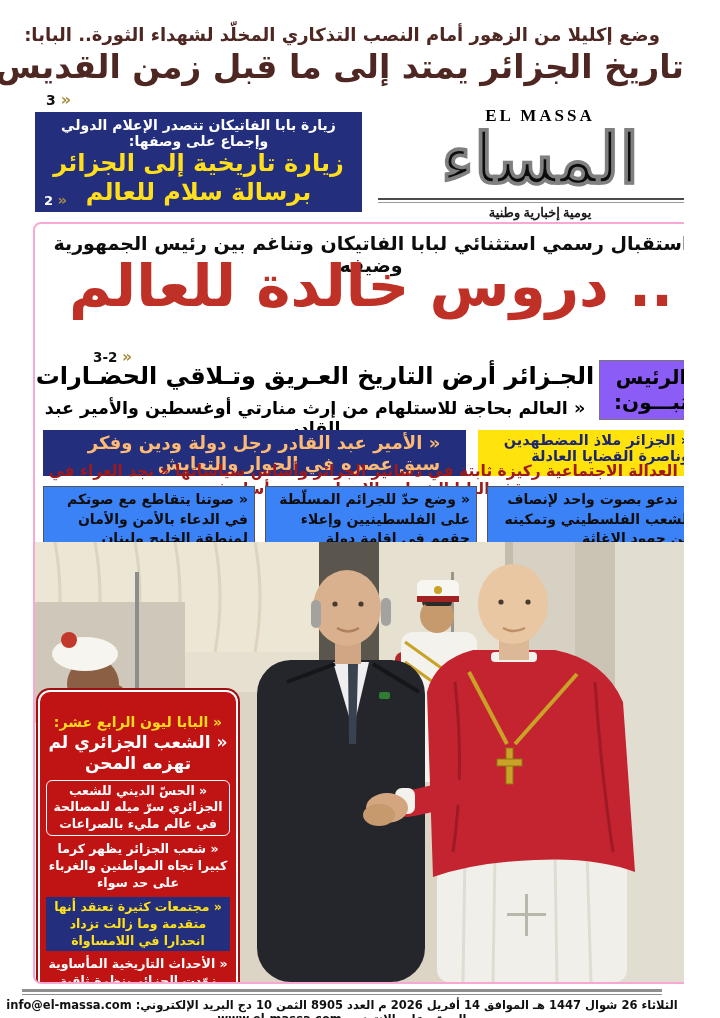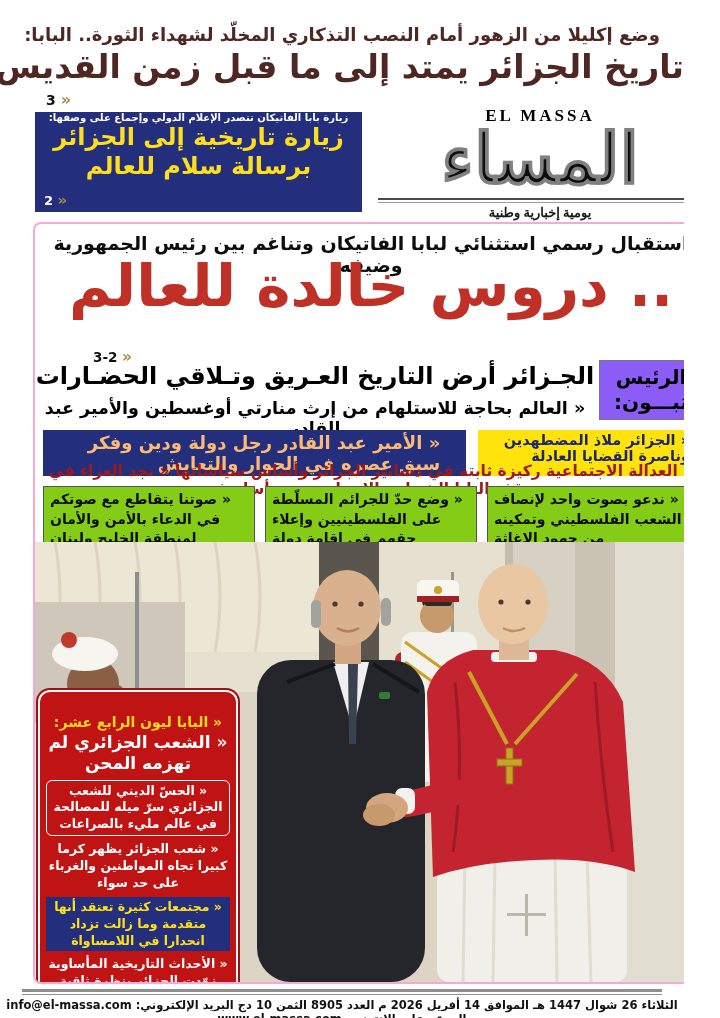--- a/index.html
+++ b/index.html
@@ -10,21 +10,21 @@
               font-size:18px;font-weight:bold;color:#4e2723;}
   .top-headline{position:absolute;top:47px;left:0;right:0;text-align:center;
                 font-size:33px;font-weight:900;color:#4e2723;white-space:nowrap;letter-spacing:-.5px;}
   .ref{font-weight:bold;}
   .ref .mark{color:#a98c3e;font-size:1.15em;}
   .ref .num{color:#111;}
   .top-ref{position:absolute;top:90px;left:46px;font-size:14px;}
   
   .promo{position:absolute;left:35px;top:112px;width:327px;height:100px;background:#232e7d;
          text-align:center;color:#fff;}
-  .promo-kicker{font-size:10px;font-weight:bold;color:#fff;}
+  .promo-kicker{font-size:14px;font-weight:bold;color:#fff;margin-top:5px;}
   .promo-h{font-size:24px;font-weight:900;color:#ffdf1b;line-height:1.2;}
   .promo-ref{position:absolute;left:9px;bottom:3px;font-size:13px;}
   .promo-ref .num{color:#fff;}
   
   .logo{position:absolute;left:372px;top:106px;width:336px;text-align:center;font-family:Liberation Serif, serif;}
   .logo-latin{direction:ltr;font-size:17px;font-weight:bold;letter-spacing:3px;color:#000;}
   .logo-arabic{font-size:70px;font-weight:900;line-height:.98;color:#0d0d0d;
                -webkit-text-stroke:1.5px #808080;text-shadow:0 0 1px #999;}
   .logo-divider{border-top:2px solid #4a4a4a;border-bottom:1px solid #9a9a9a;height:2px;
                 margin:3px 6px 2px;}
@@ -44,22 +44,22 @@
              font-size:24px;font-weight:900;color:#000;}
   .lead-sub2{position:absolute;top:174px;left:0;width:560px;text-align:center;
              font-size:17.5px;font-weight:800;color:#000;}
   .hl-row{position:absolute;top:206px;left:0;right:0;display:flex;justify-content:center;
           gap:12px;padding:0 8px;}
   .hl-yellow{background:#ffe30a;color:#1d2770;font-size:14.5px;font-weight:800;padding:2px 9px;}
   .hl-navy{background:#232e7d;color:#fdba74;font-size:18px;font-weight:800;padding:2px 26px;}
   .red-line{position:absolute;top:238px;left:0;right:0;text-align:center;
             font-size:15.5px;font-weight:800;color:#9e1a1a;}
   .quotes{position:absolute;top:262px;left:0;right:0;display:flex;justify-content:center;gap:10px;}
-  .qbox{width:198px;border:1.5px solid #555;background:#84cc16;font-size:14px;font-weight:800;
-        color:#0d0d0d;text-align:left;padding:3px 6px;line-height:1.4;}
+  .qbox{width:198px;border:1.5px solid #555;background:#3b82f6;font-size:14px;font-weight:800;
+        color:#0d0d0d;text-align:right;padding:3px 6px;line-height:1.4;}
   .photo{position:absolute;top:318px;left:0;width:672px;height:440px;}
   .photo svg{display:block;width:100%;height:100%;}
   
   .pope-panel{position:absolute;left:3px;top:466px;width:200px;background:#c01414;
               border:2.5px solid #fff;box-shadow:0 0 0 2px #a01010;border-radius:12px;
               padding:22px 6px 7px;text-align:center;box-sizing:border-box;}
   .pp-kicker{font-size:14px;font-weight:800;color:#ffd91c;}
   .pp-headline{font-size:17px;font-weight:900;color:#fff;line-height:1.25;margin-top:2px;}
   .pp-item{font-size:12.5px;font-weight:800;color:#fff;line-height:1.35;margin:5px 0;}
   .pp-item.boxed{border:1.5px solid #fff;border-radius:6px;padding:2px 4px;}

